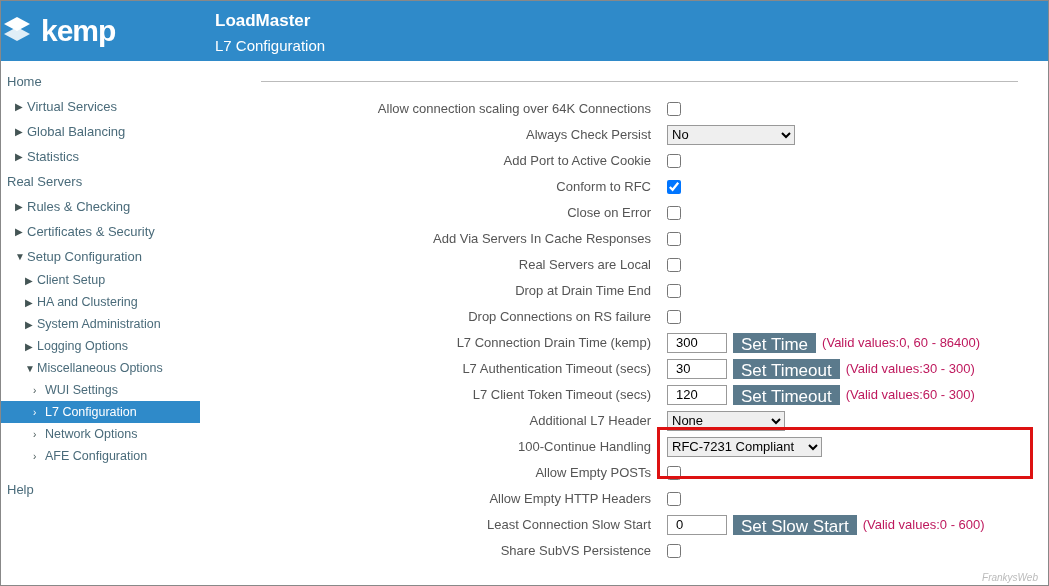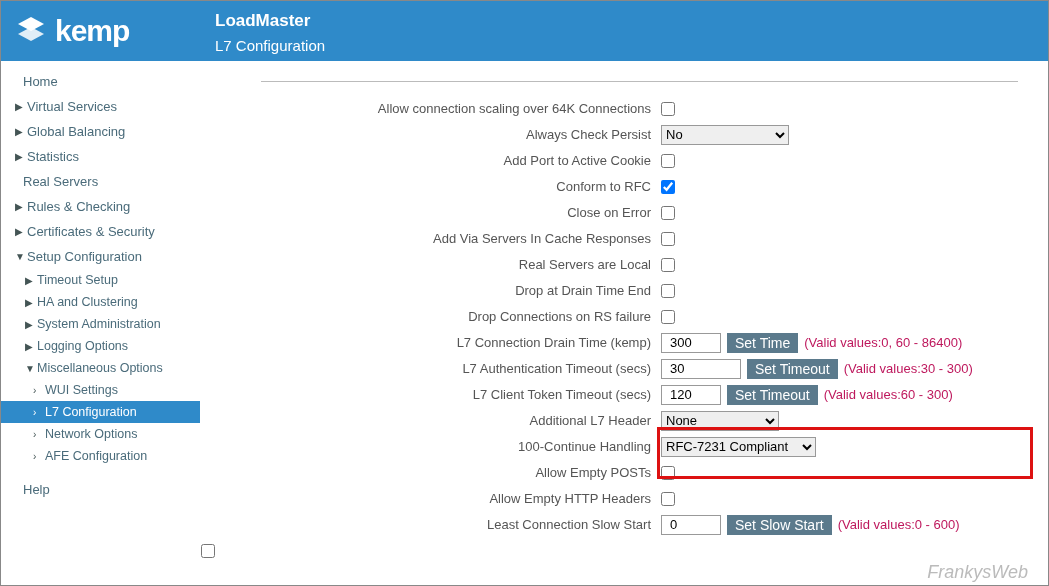--- a/index.html
+++ b/index.html
@@ -1,45 +1,45 @@
 <!DOCTYPE html>
 <html><head>
 <meta charset="utf-8">
 <style>
   * { box-sizing: border-box; margin: 0; padding: 0; font-family: Arial, Helvetica, sans-serif; }
   body { background: #fff; color: #444; font-size: 13px; }
   .wrap { width: 1049px; height: 586px; border: 1px solid #888; position: relative; overflow: hidden; }
   .header { background: #2f8ac9; color: #fff; height: 60px; display: flex; }
-  .logo { width: 200px; display: flex; align-items: center; padding-left: 14px; font-size: 30px; font-weight: 600; letter-spacing: -1px; }
+  .logo { width: 200px; display: flex; align-items: center; font-size: 30px; font-weight: 600; letter-spacing: -1px; }
   .logo svg { margin-right: 8px; }
   .headtitles { padding: 6px 14px; }
   .headtitles .t1 { font-size: 17px; font-weight: bold; padding: 4px 0; }
   .headtitles .t2 { font-size: 15px; padding: 2px 0; }
   .body { display: flex; height: 526px; }
   .sidebar { width: 200px; border-right: 1px solid #ffffff; padding-top: 8px; }
   .nav-item, .nav-sub, .nav-sub2 { display: flex; align-items: center; color: #4a6b7a; cursor: pointer; }
   .nav-item { padding: 5px 6px 5px 14px; font-size: 13px; }
-  .nav-item.noicon { padding-left: 22px; }
+  .nav-item.noicon { padding-left: 6px; }
   .nav-item .caret, .nav-sub .caret, .nav-sub2 .caret { width: 8px; display:inline-block; margin-right: 4px; font-size: 10px; color:#455;}
   .nav-sub { padding: 4px 6px 4px 24px; font-size: 12.5px; }
   .nav-sub2 { padding: 4px 6px 4px 32px; font-size: 12.5px; }
   .nav-sub2.active { background: #2f8ac9; color: #fff; }
   .nav-sub2.active .caret { color:#fff; }
   .main { flex: 1; padding: 20px 0 0 0; overflow: hidden; position: relative; }
   .hr { border-top: 1px solid #bbb; margin: 0 30px 14px 60px; }
   .row { display: flex; align-items: center; height: 25px; margin-bottom: 1px; }
   .lbl { width: 460px; text-align: right; padding-right: 10px; color: #555; font-size: 13px; }
-  .ctrl { display: flex; align-items: center; gap: 6px; }
+  .ctrl { display: flex; align-items: center; gap: 6px; margin-left: 6px; }
   select { border: 1px solid #999; background: #efefef; height: 20px; font-size: 13px; }
   input[type=text] { border: 1px solid #999; height: 20px; padding: 0 8px; font-size: 13px; }
   input[type=checkbox] { width: 14px; height: 14px; }
-  .btn { background: #5b7a8c; color: #fff; border: none; padding: 2px 8px; font-size: 14px; height: 20px; cursor: pointer; }
+  .btn { background: #5b7a8c; color: #fff; border: none; padding: 2px 8px; font-size: 17px; height: 20px; cursor: pointer; }
   .hint { color: #be185d; font-size: 13px; }
   .redbox { position: absolute; border: 3px solid #d11; left: 456px; top: 366px; width: 376px; height: 52px; pointer-events: none; }
-  .watermark { position: absolute; right: 20px; bottom: 2px; color: #bbb; font-size: 18px; font-style: italic; }
+  .watermark { position: absolute; right: 10px; bottom: 2px; color: #bbb; font-size: 10px; font-style: italic; }
 </style>
 </head>
 <body>
 <div class="wrap">
 
 <div class="header">
   <div class="logo">
     <svg width="32" height="32" viewBox="0 0 32 32">
       <g fill="#fff">
         <polygon points="16,2 29,9 16,16 3,9"></polygon>
@@ -77,21 +77,21 @@
     <div class="nav-item">
           <span class="caret">▶</span>
           <span>Certificates &amp; Security</span>
         </div>
     <div class="nav-item">
           <span class="caret">▼</span>
           <span>Setup Configuration</span>
         </div>
     <div class="nav-sub">
           <span class="caret">▶</span>
-          <span>Timeout Setup</span>
+          <span>Client Setup</span>
         </div>
     <div class="nav-sub">
           <span class="caret">▶</span>
           <span>HA and Clustering</span>
         </div>
     <div class="nav-sub">
           <span class="caret">▶</span>
           <span>System Administration</span>
         </div>
     <div class="nav-sub">
@@ -182,21 +182,21 @@
           <div class="lbl">L7 Connection Drain Time (kemp)</div>
           <div class="ctrl">
             <input type="text" style="width: 60px;" value="300">
             <button class="btn">Set Time</button>
             <span class="hint">(Valid values:0, 60 - 86400)</span>
           </div>
         </div>
     <div class="row">
           <div class="lbl">L7 Authentication Timeout (secs)</div>
           <div class="ctrl">
-            <input type="text" style="width: 80px;" value="30">
+            <input type="text" style="width: 60px;" value="30">
             <button class="btn">Set Timeout</button>
             <span class="hint">(Valid values:30 - 300)</span>
           </div>
         </div>
     <div class="row">
           <div class="lbl">L7 Client Token Timeout (secs)</div>
           <div class="ctrl">
             <input type="text" style="width: 60px;" value="120">
             <button class="btn">Set Timeout</button>
             <span class="hint">(Valid values:60 - 300)</span>
@@ -228,20 +228,21 @@
         </div>
     <div class="row">
           <div class="lbl">Least Connection Slow Start</div>
           <div class="ctrl">
             <input type="text" style="width: 60px;" value="0">
             <button class="btn">Set Slow Start</button>
             <span class="hint">(Valid values:0 - 600)</span>
           </div>
         </div>
     <div class="row">
+          <div class="lbl">Share SubVS Persistence</div>
           <div class="ctrl">
             <input type="checkbox" style="">
           </div>
         </div>
 
     <div class="redbox"></div>
   </div>
 </div>
 
 <div class="watermark">FrankysWeb</div>

